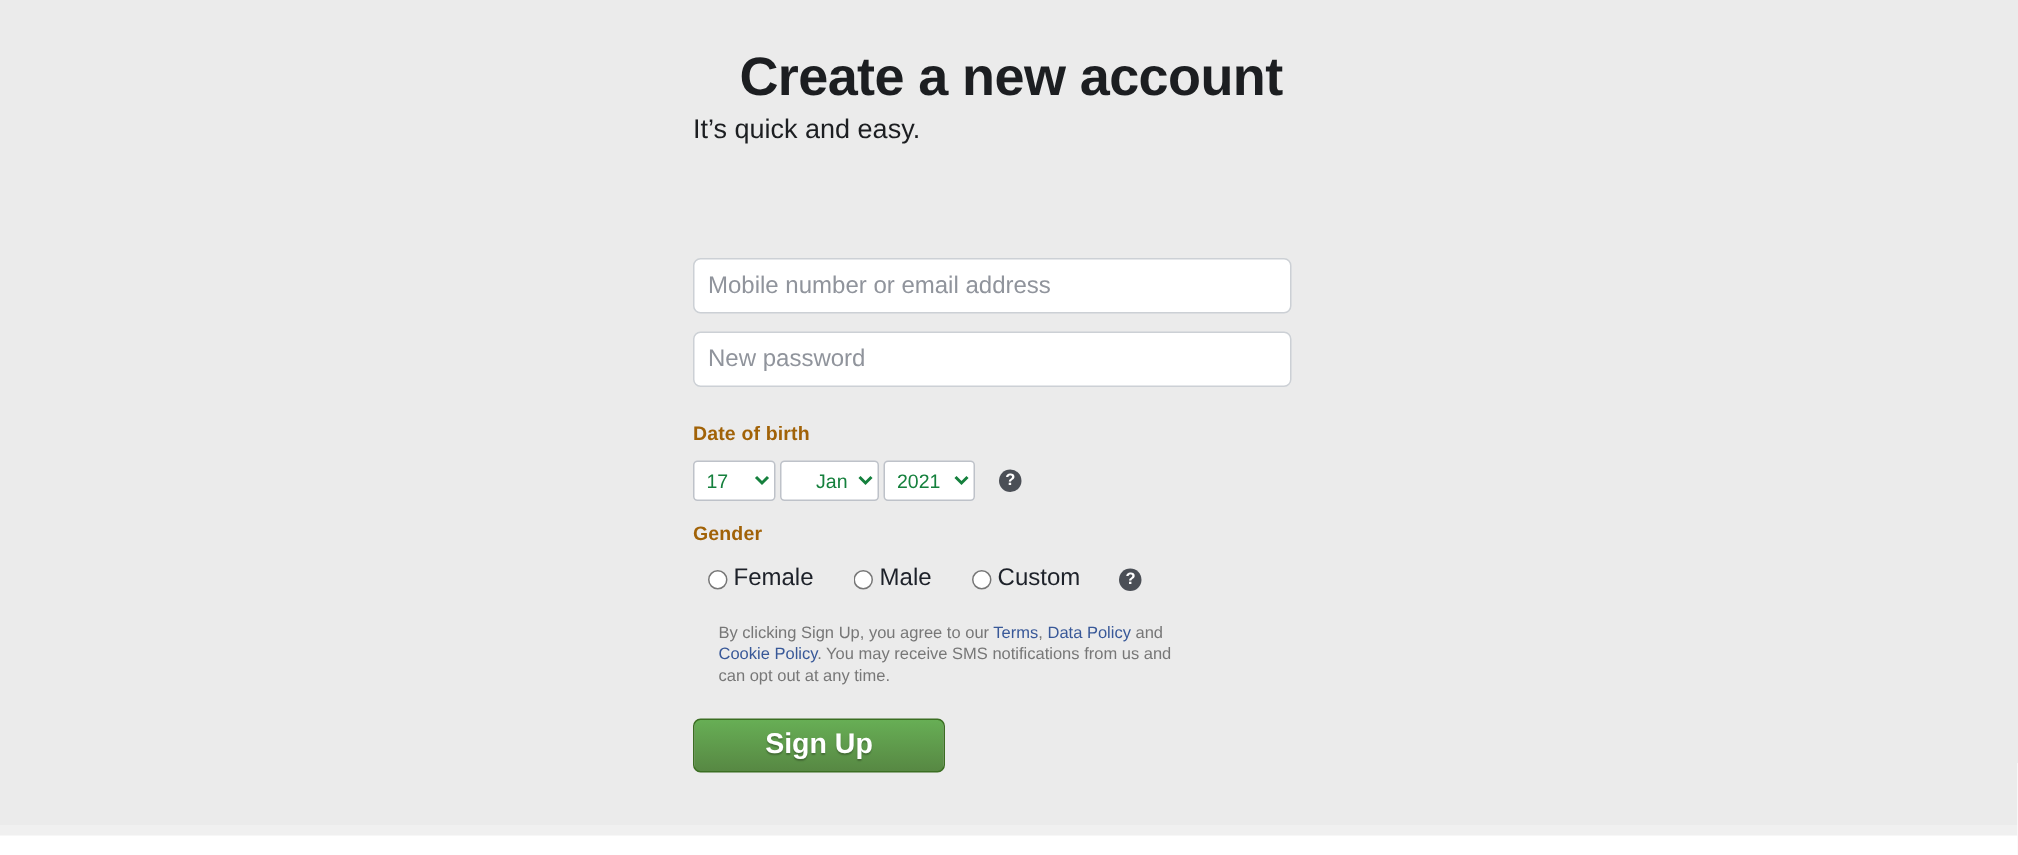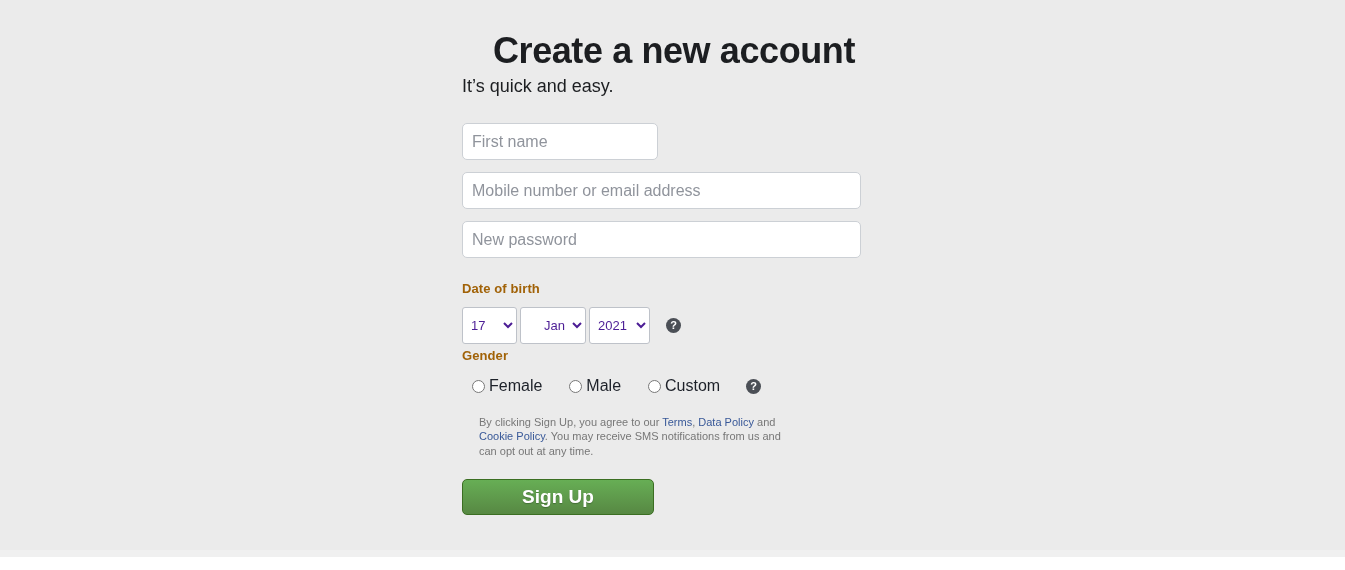--- a/index.html
+++ b/index.html
@@ -108,27 +108,27 @@
 
   .dob-row {
     position: absolute;
     left: 0px;
     top: 307px;
     display: flex;
     align-items: center;
     gap: 0px;
   }
   .dob-select {
-    height: 37px;
+    height: 27px;
     border: 1px solid #bec2c9;
     border-radius: 3px;
     background: #ffffff;
     font-family: "Liberation Sans", sans-serif;
     font-size: 13px;
-    color: #4c1d95;
+    color: #15803d;
     padding: 0 4px;
     margin-right: 3px;
     outline: none;
   }
   .sel-day { width: 55px; }
   .sel-month { width: 66px; text-align: right; }
   .sel-year { width: 61px; }
 
   .help-icon {
     display: inline-block;
@@ -184,21 +184,21 @@
   }
   .legal-text a {
     color: #385898;
     text-decoration: none;
   }
 
   .signup-button {
     position: absolute;
     left: 0px;
     top: 479px;
-    width: 192px;
+    width: 168px;
     height: 36px;
     border: 1px solid #3b6e22;
     border-radius: 5px;
     background: linear-gradient(to bottom, #67ae55 0%, #578843 100%);
     color: #ffffff;
     font-family: "Liberation Sans", sans-serif;
     font-size: 19px;
     font-weight: bold;
     text-shadow: 0 1px 1px rgba(0,0,0,0.25);
     cursor: pointer;
@@ -212,21 +212,20 @@
 
   <div class="content-band"></div>
   <div class="band-edge"></div>
 
   <div class="signup-form">
 
     <h1 class="page-title">Create a new account</h1>
     <div class="page-subtitle">It’s quick and easy.</div>
 
     <div class="field-row row-names">
-      <input class="text-input input-half" type="text" placeholder="First name" style="">
     </div>
 
     <div class="field-row row-contact">
       <input class="text-input input-full" type="text" placeholder="Mobile number or email address" style="">
     </div>
 
     <div class="field-row row-password">
       <input class="text-input input-full" type="text" placeholder="New password" style="">
     </div>
 

